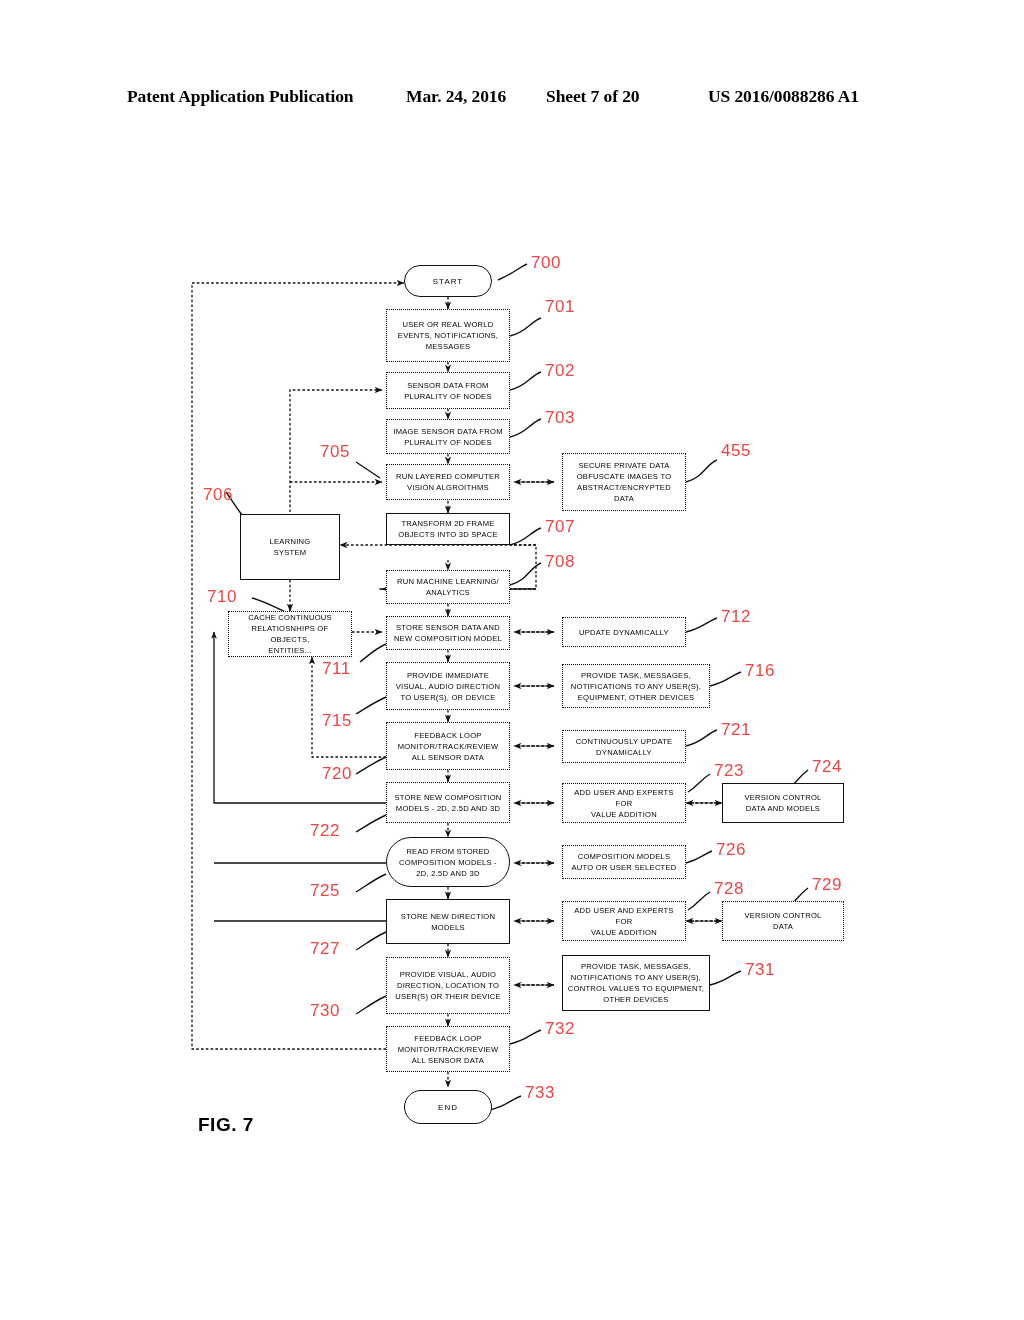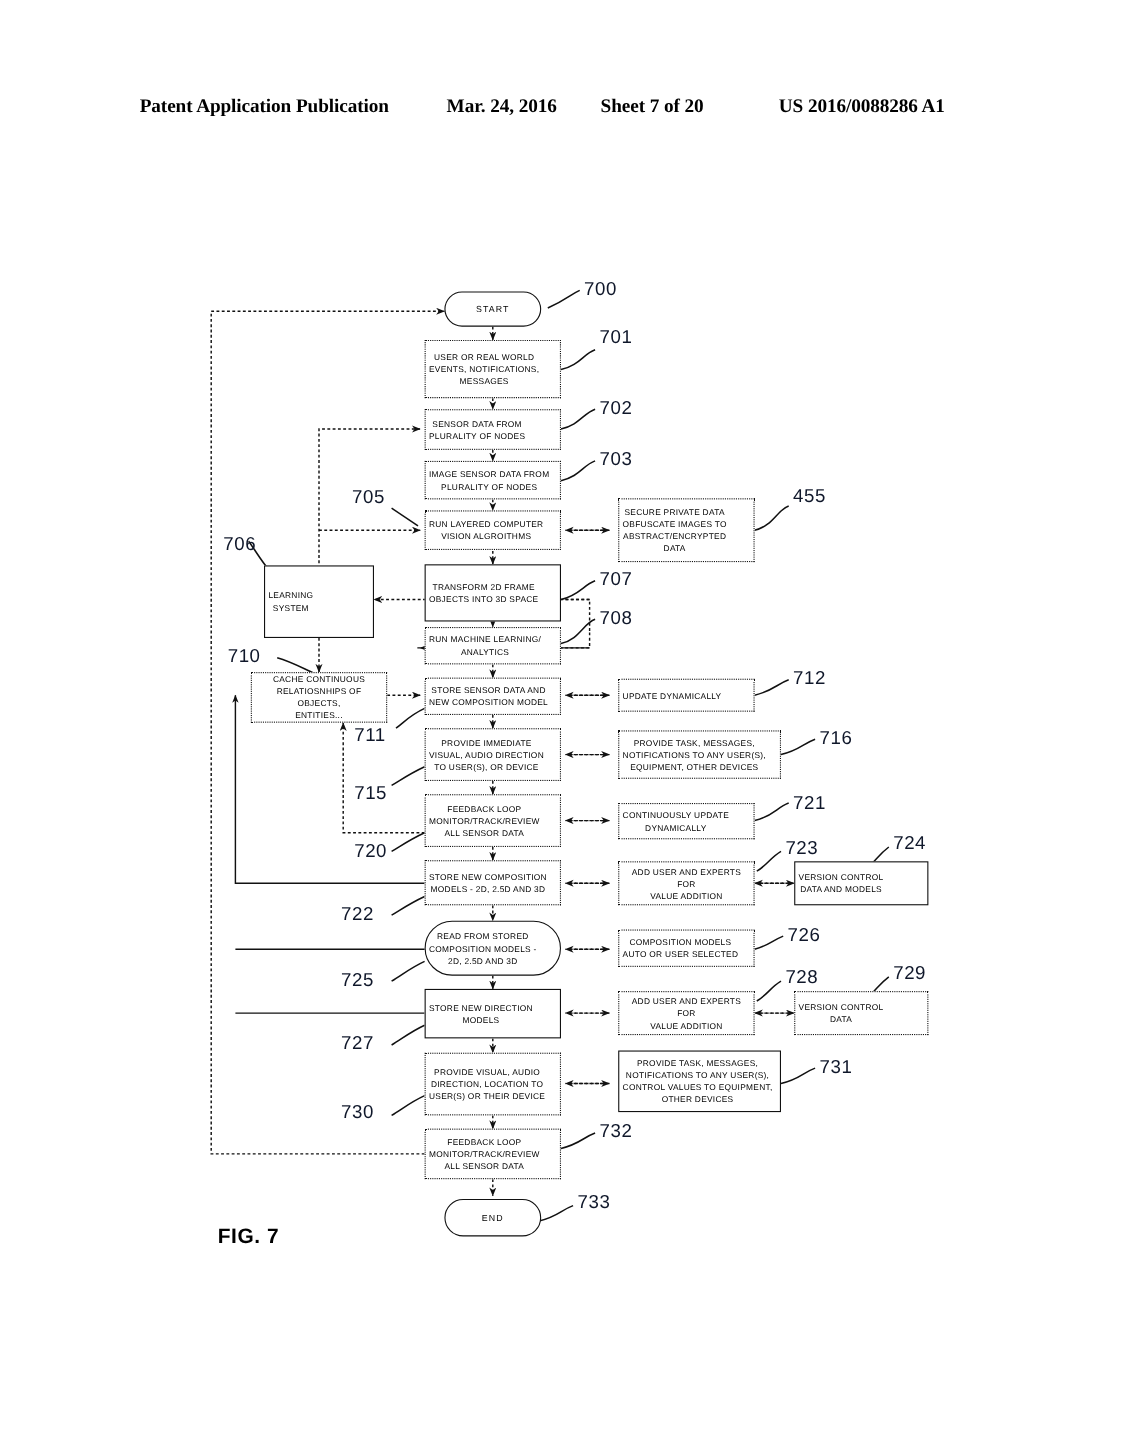--- a/index.html
+++ b/index.html
@@ -46,20 +46,21 @@
   }
 
   
   .node {
     position: absolute;
     box-sizing: border-box;
     border: 1.4px dotted #111;
     background: #fff;
     display: flex;
     align-items: center;
+    justify-content: center;
     text-align: center;
     font-size: 7.6px;
     line-height: 1.45;
     letter-spacing: 0.25px;
     padding: 2px 3px;
     z-index: 5;
   }
   .node.solid { border-style: solid; border-width: 1.2px; }
   .node .txt { display: block; white-space: pre-line; }
 
@@ -76,21 +77,21 @@
     letter-spacing: 1px;
     z-index: 5;
   }
 
   
   .ref {
     position: absolute;
     font-family: "Liberation Sans", sans-serif;
     font-size: 17px;
     letter-spacing: 0.5px;
-    color: #0f172a;
+    color: #ef4444;
     z-index: 6;
     white-space: nowrap;
   }
 
   
   #wires {
     position: absolute;
     left: 0; top: 0;
     width: 1024px; height: 1320px;
     z-index: 2;
@@ -258,21 +259,21 @@
 DATA</span>
 </div>
 <div class="ref" style="left:721px; top:441px;">455</div>
 
 <div class="node solid" style="left:240px; top:514px; width:100px; height:66px;">
   <span class="txt">LEARNING
 SYSTEM</span>
 </div>
 <div class="ref" style="left:203px; top:485px;">706</div>
 
-<div class="node solid" style="left:386px; top:513px; width:124px; height:52px;">
+<div class="node solid" style="left:386px; top:513px; width:124px; height:32px;">
   <span class="txt">TRANSFORM 2D FRAME
 OBJECTS INTO 3D SPACE</span>
 </div>
 <div class="ref" style="left:545px; top:517px;">707</div>
 
 <div class="node" style="left:386px; top:570px; width:124px; height:34px;">
   <span class="txt">RUN MACHINE LEARNING/
 ANALYTICS</span>
 </div>
 <div class="ref" style="left:545px; top:552px;">708</div>

